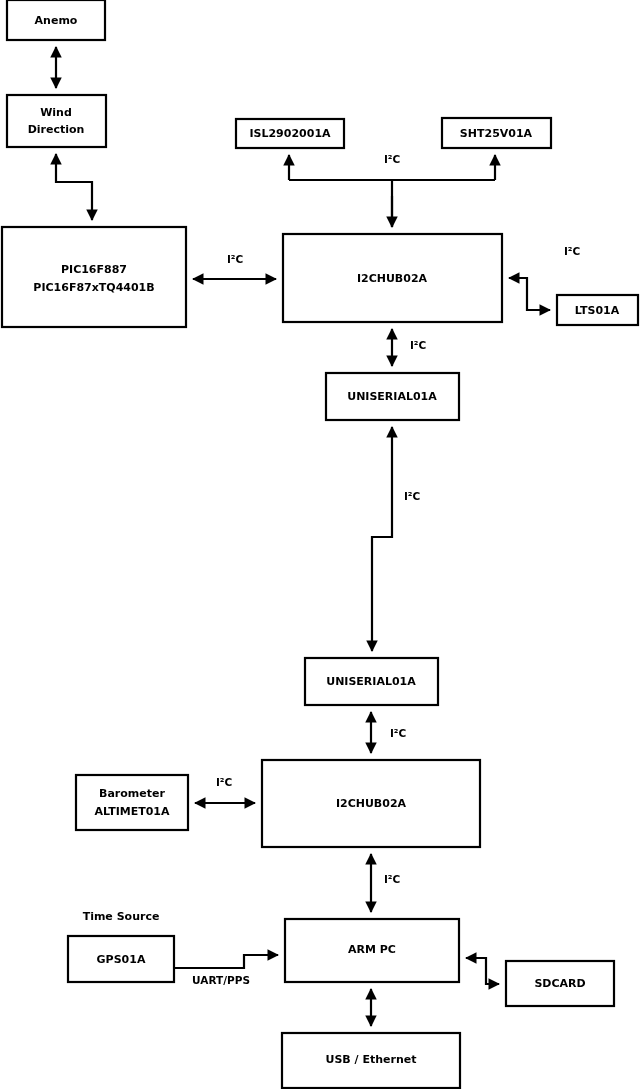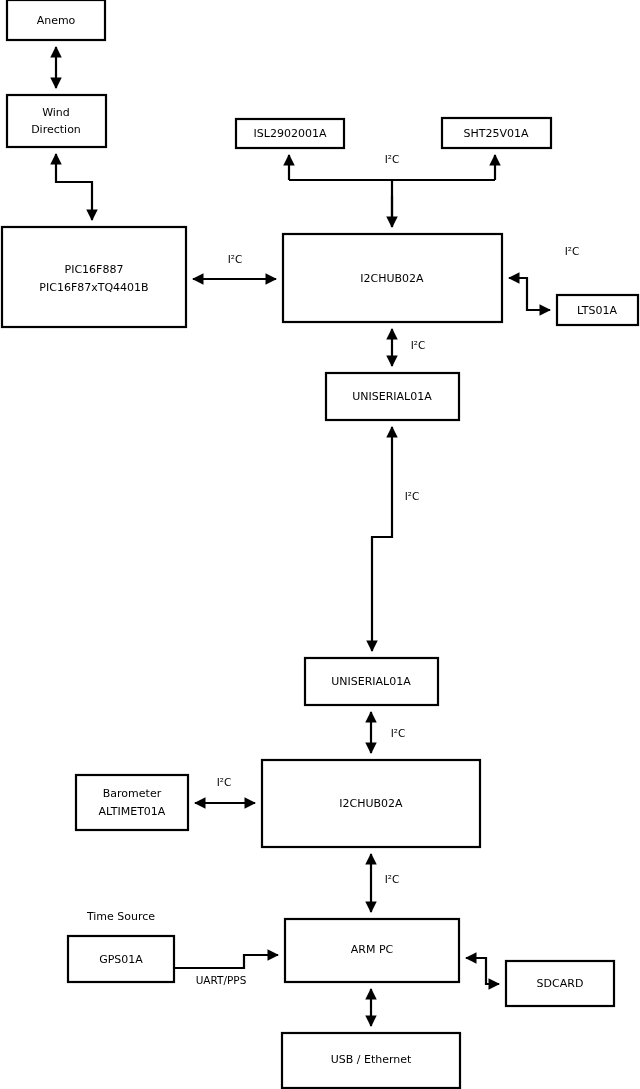--- a/index.html
+++ b/index.html
@@ -10,20 +10,21 @@
   body {
     width: 640px;
     height: 1089px;
     font-family: "DejaVu Sans", sans-serif;
     overflow: hidden;
   }
   #diagram-root {
     position: relative;
     width: 564px;
     height: 1089px;
+    font-weight: bold;
   }
   svg.diagram {
     display: block;
     width: 640px;
     height: 1089px;
   }
   .node-box {
     fill: #ffffff;
     stroke: #000000;
     stroke-width: 2.2;

